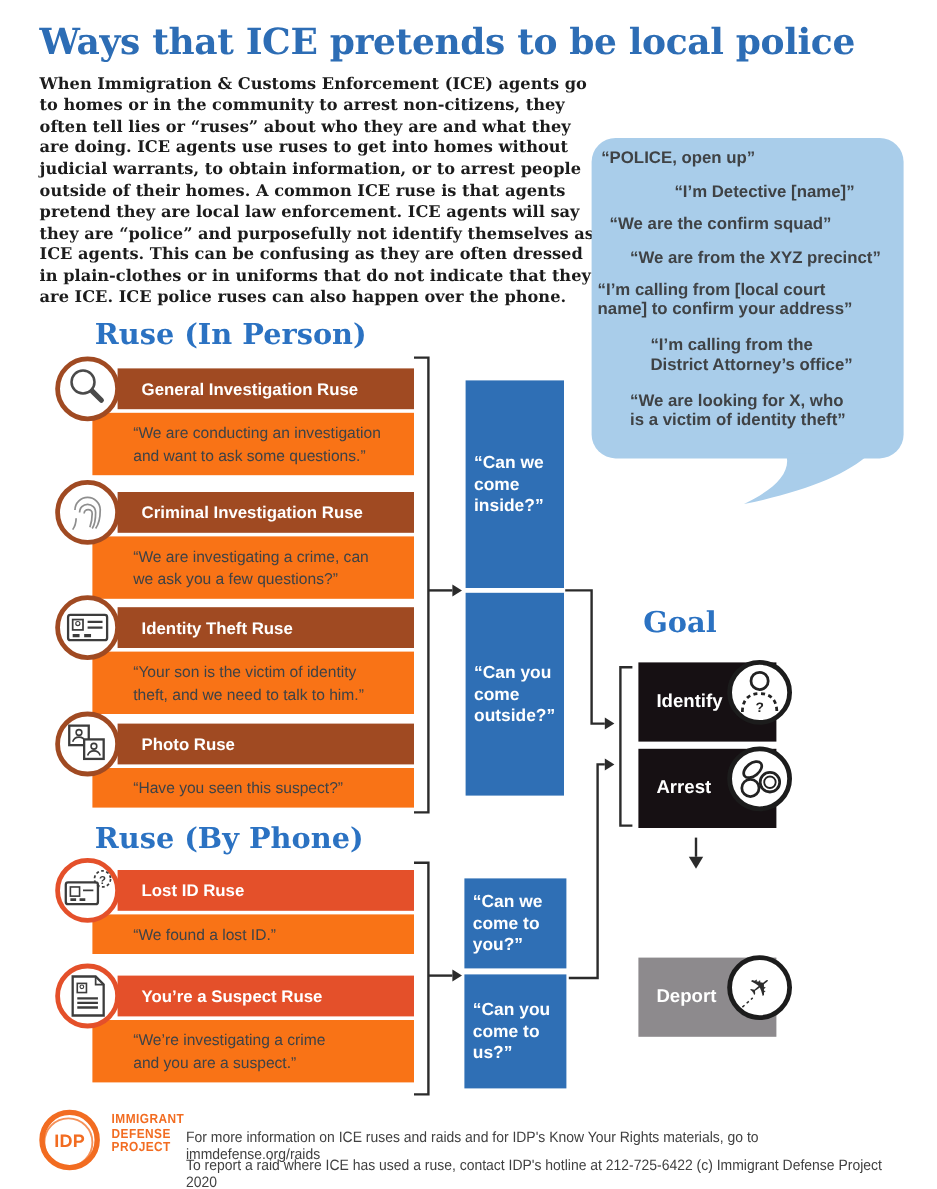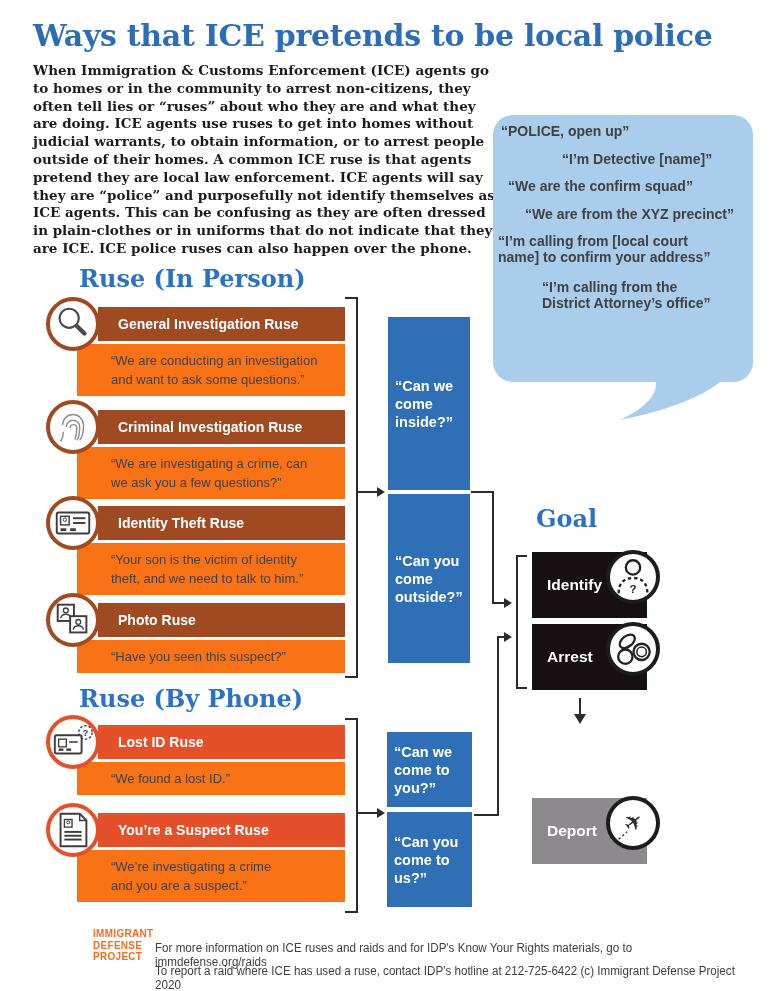--- a/index.html
+++ b/index.html
@@ -72,20 +72,22 @@
 
   <div class="abs bubble">
     <div class="bq" style="padding-left:8px">“POLICE, open up”</div>
     <div class="bq" style="padding-left:69px">“I’m Detective [name]”</div>
     <div class="bq" style="padding-left:15px">“We are the confirm squad”</div>
     <div class="bq" style="padding-left:32px">“We are from the XYZ precinct”</div>
     <div class="bq" style="padding-left:5px;margin-bottom:15px">“I’m calling from [local court
 name] to confirm your address”</div>
     <div class="bq" style="padding-left:49px;margin-bottom:15px">“I’m calling from the
 District Attorney’s office”</div>
+    <div class="bq" style="padding-left:32px">“We are looking for X, who
+is a victim of identity theft”</div>
   </div>
   <svg class="abs bubble-tail" width="160" height="48">
     <path d="M 87 0 C 92 16 77 30 52 42 C 102 32 137 18 157 0 Z" fill="#a9cdea"></path>
   </svg>
 
   <div class="abs sec-heading" style="left:79px;top:264px">Ruse (In Person)</div>
   <div class="abs sec-heading" style="left:79px;top:684px">Ruse (By Phone)</div>
   <div class="abs sec-heading" style="left:536px;top:504px">Goal</div>
 
   <div class="ruse-card brown" style="top:307px">
@@ -239,19 +241,26 @@
     </g>
     <g fill="#2b2b2b">
       <polygon points="377,487 377,497 385,492"></polygon>
       <polygon points="504,598 504,608 512,603"></polygon>
       <polygon points="504,632 504,642 512,637"></polygon>
       <polygon points="377,808 377,818 385,813"></polygon>
       <polygon points="574,714 586,714 580,724"></polygon>
     </g>
   </svg>
 
+  <div class="abs logo">
+    <svg width="58" height="58" viewBox="0 0 58 58">
+      <circle cx="29" cy="28" r="23" fill="none" stroke="#f26c21" stroke-width="4.5"></circle>
+      <circle cx="28" cy="30" r="20" fill="none" stroke="#f26c21" stroke-width="1.6" opacity="0.75"></circle>
+    </svg>
+    <span class="logo-acronym">IDP</span>
+  </div>
   <div class="abs logo-name">IMMIGRANT
 DEFENSE
 PROJECT</div>
   <div class="abs footer-line" style="top:941px">For more information on ICE ruses and raids and for IDP's Know Your Rights materials, go to immdefense.org/raids</div>
   <div class="abs footer-line" style="top:964px">To report a raid where ICE has used a ruse, contact IDP's hotline at 212-725-6422  (c) Immigrant Defense Project 2020</div>
 
 </div>
 
 </body></html>

